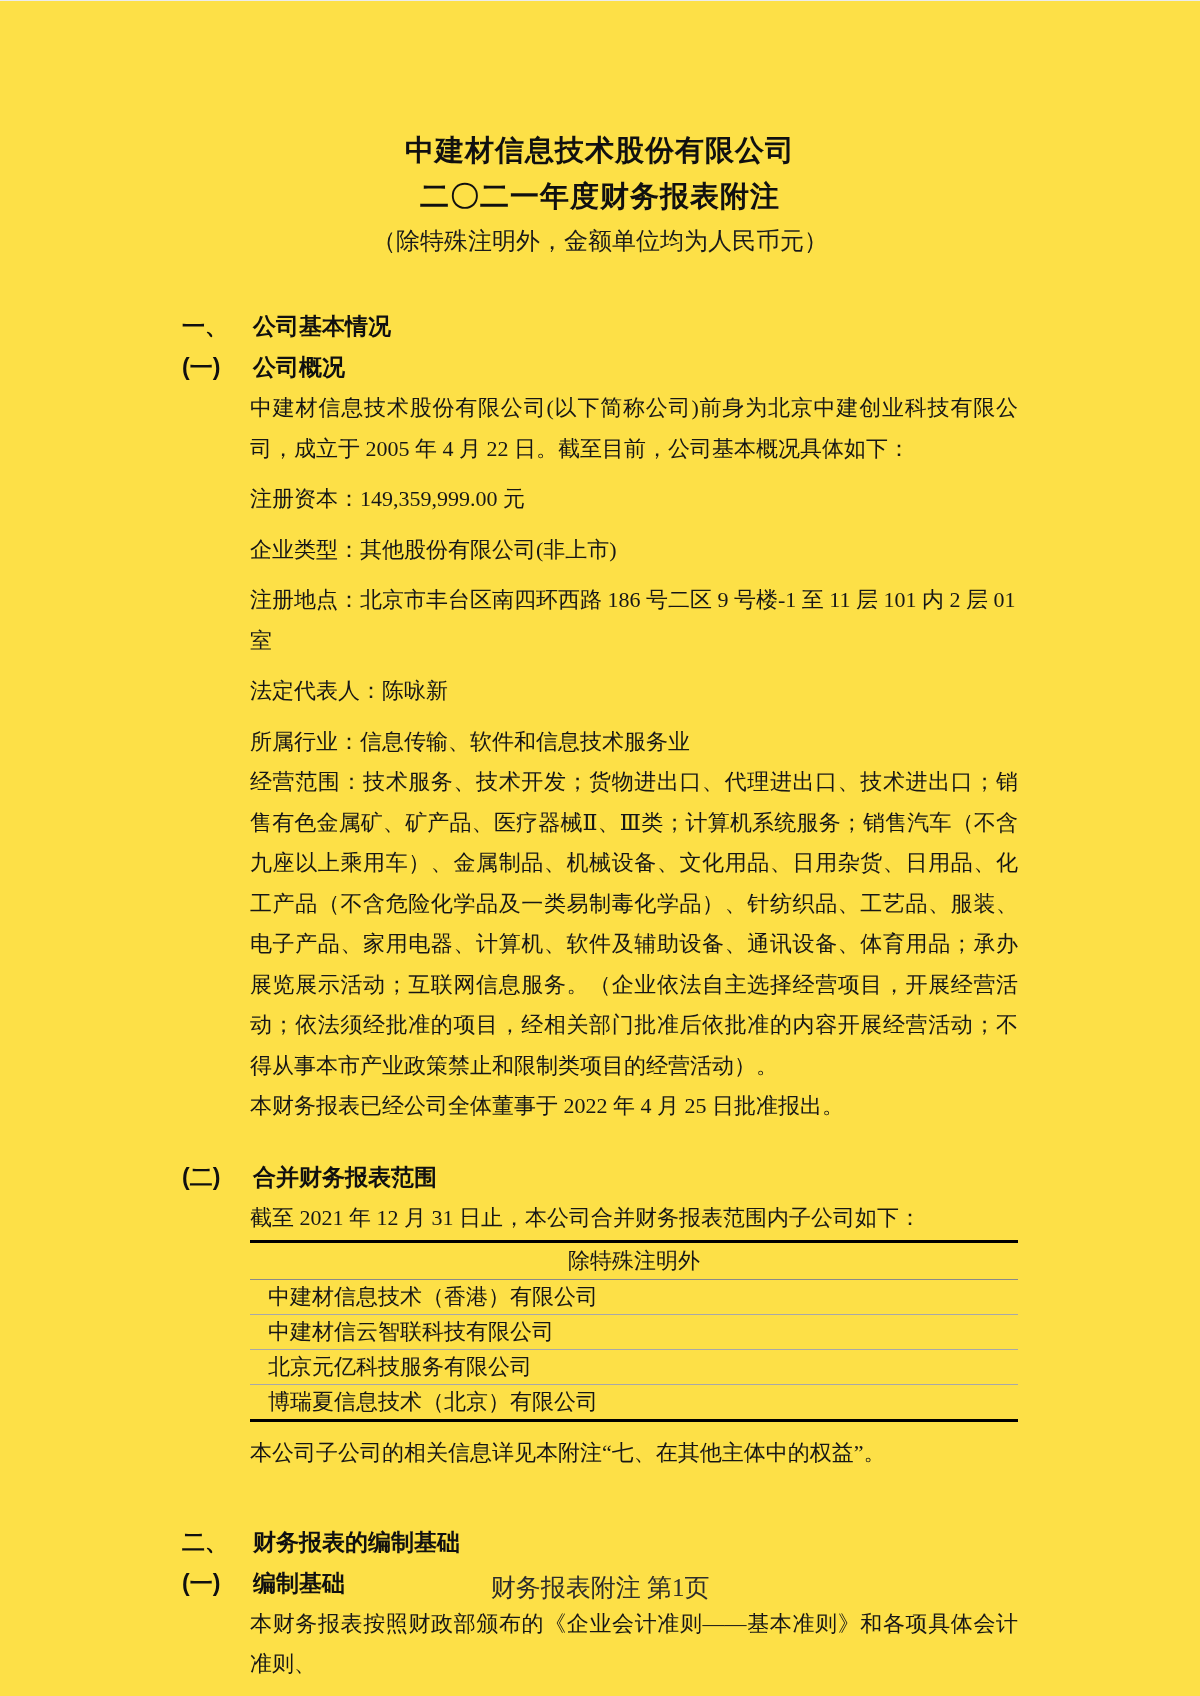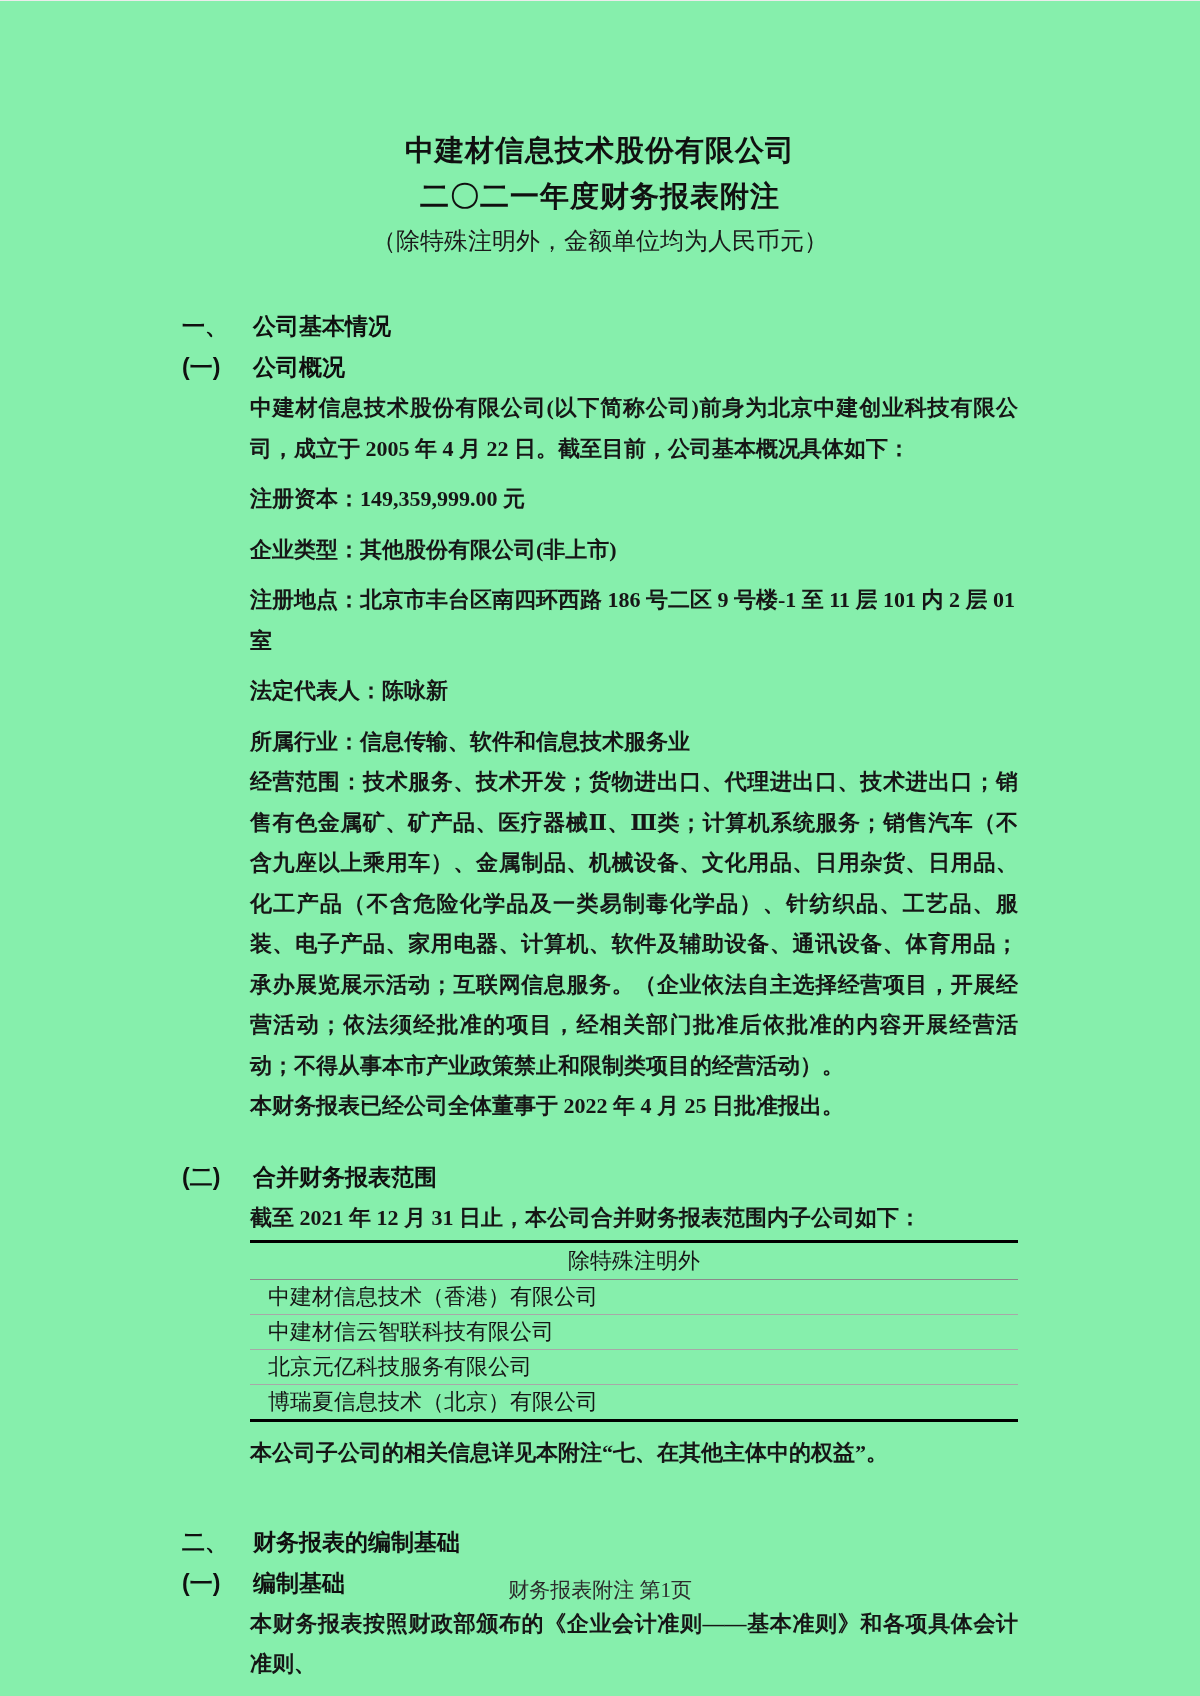--- a/index.html
+++ b/index.html
@@ -1,20 +1,20 @@
 <!DOCTYPE html>
 <html><head>
 <meta charset="utf-8">
 <style>
   html,body { margin:0; padding:0; background:#ffffff; }
   .page {
     position:relative;
     width:1200px;
     height:1696px;
-    background:#86efac;
+    background:#fde047;
     overflow:hidden;
     font-family:"Liberation Serif","DejaVu Serif",serif;
     color:#141414;
     box-sizing:border-box;
     border-top:1px solid #ececec;
   }
   .content {
     box-sizing:border-box;
     padding:126px 182px 0 182px;
   }
@@ -46,21 +46,20 @@
   .sec1-gap { margin-top:46px; }
   .sub2-gap { margin-top:30px; }
   .sec2-gap { margin-top:48px; }
   .body-block { margin-left:68px; }
   p.bp {
     margin:0;
     font-size:22px;
     line-height:40.5px;
     text-align:justify;
     color:#161616;
-    font-weight:bold;
   }
   p.bp-left { text-align:left;margin-top:10px; }
   table.subs {
     width:768px;
     margin-left:68px;
     margin-top:2px;
     border-collapse:collapse;
     border-top:3.5px solid #000;
     border-bottom:3.5px solid #000;
     font-size:22px;
@@ -79,21 +78,21 @@
     padding:0 0 0 18px;
     border-bottom:1px solid #a8a8a8;
   }
   table.subs tr:last-child td { border-bottom:none; }
   .footer {
     position:absolute;
     left:0;
     bottom:92px;
     width:100%;
     text-align:center;
-    font-size:21px;
+    font-size:25px;
     color:#2c2c2c;
   }
 </style>
 </head>
 <body>
 
 <div class="page">
   <div class="content">
 
     <div class="doc-title">中建材信息技术股份有限公司</div>

